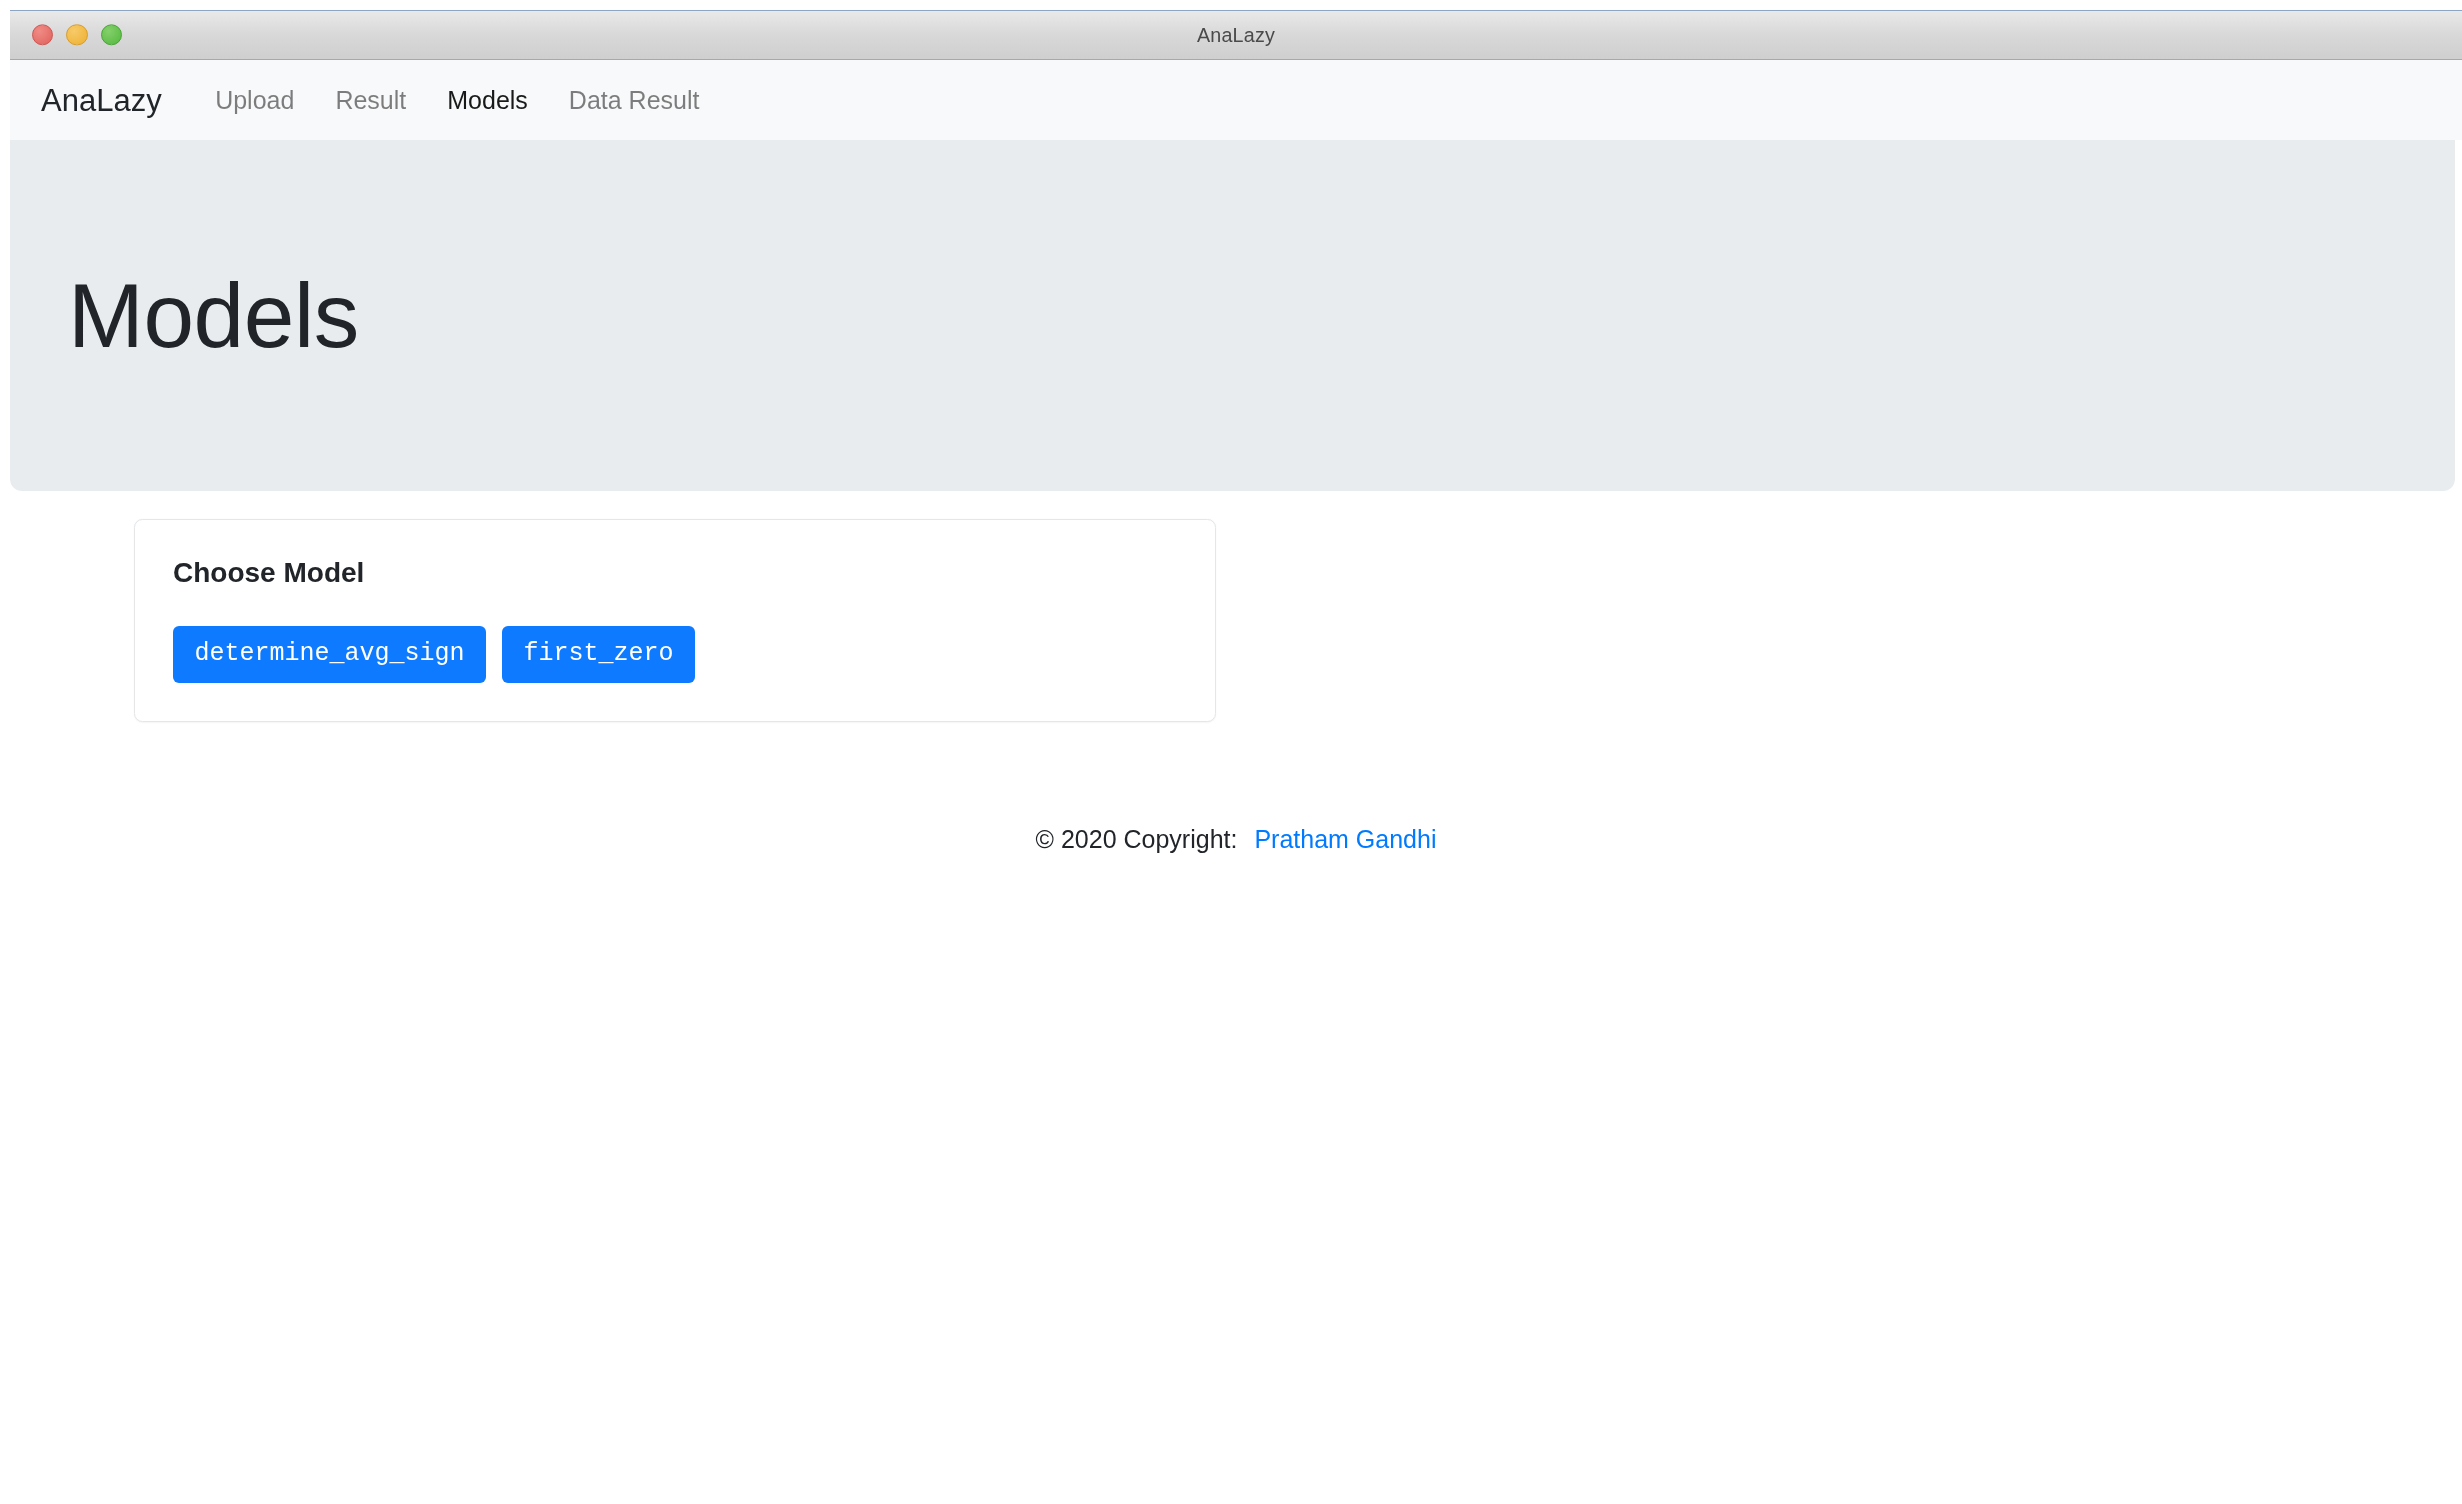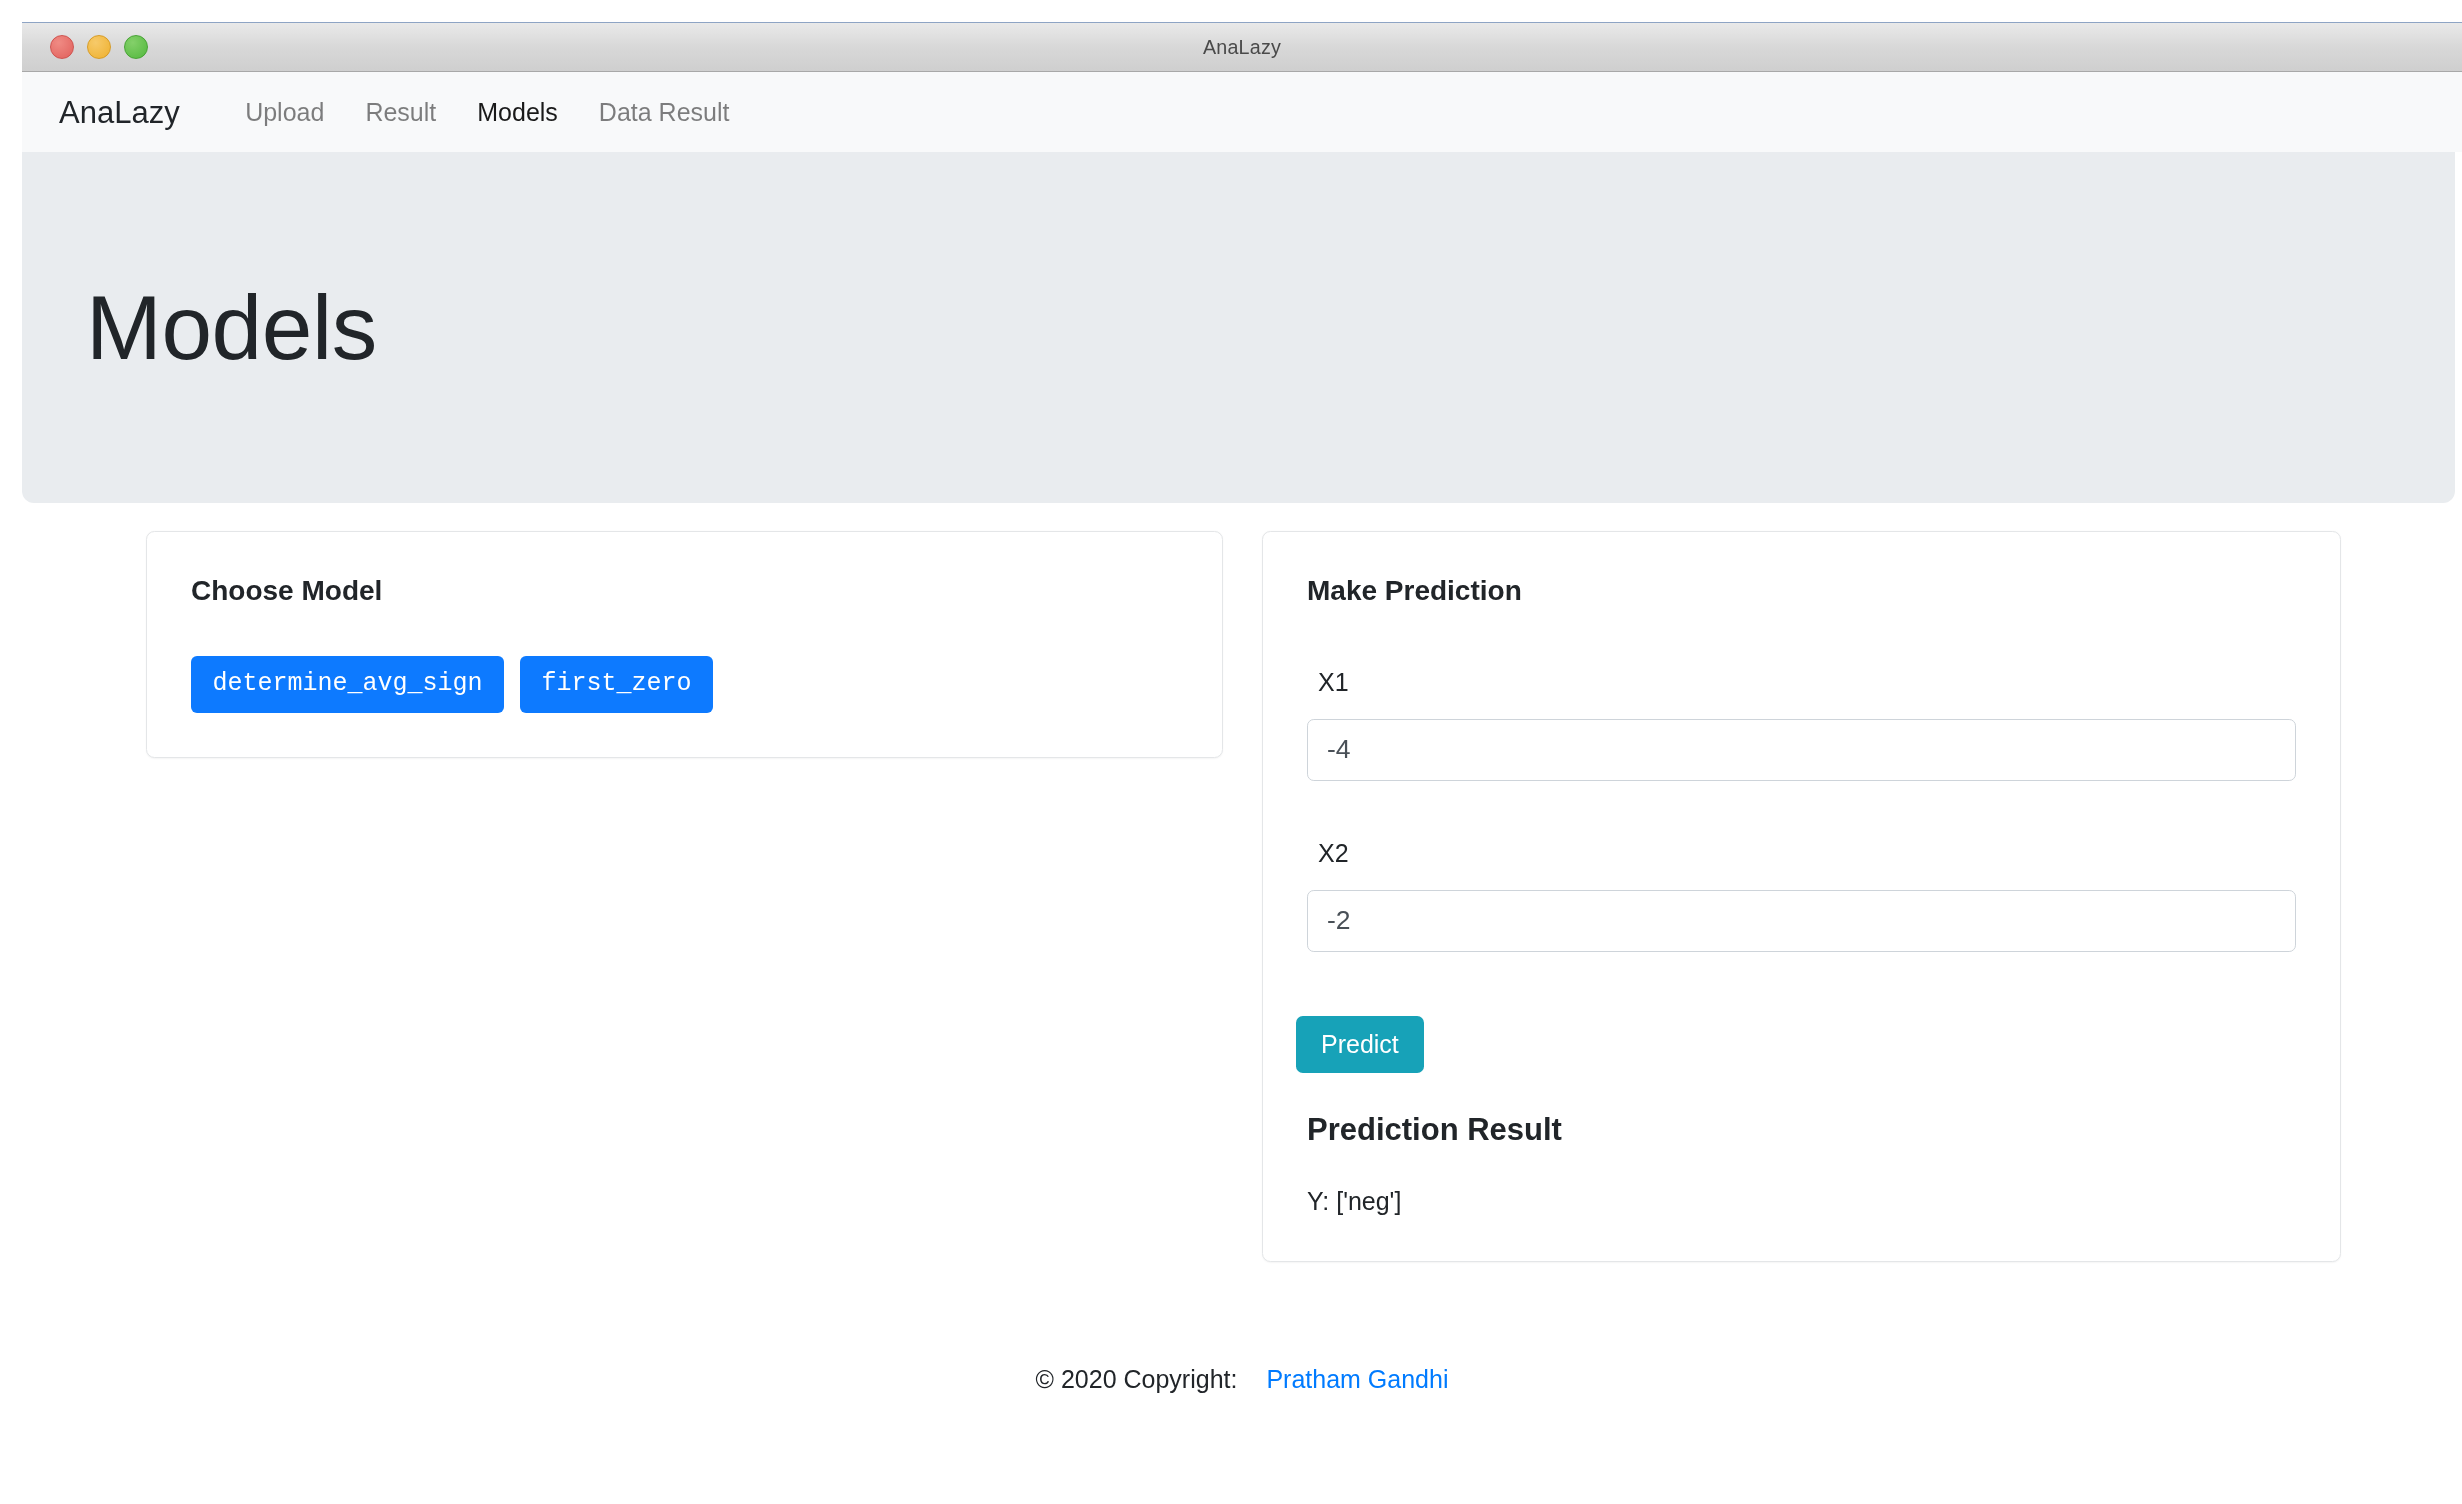--- a/index.html
+++ b/index.html
@@ -1,15 +1,15 @@
 <!DOCTYPE html>
 <html style="font-size:13.7px"><head>
 <meta charset="utf-8">
 <style>
-  * { box-sizing: border-box; margin: 0; padding: 11px; }
+  * { box-sizing: border-box; margin: 0; padding: 5px; }
 
   html, body {
     width: 2462px;
     height: 1505px;
     overflow: hidden;
   }
 
   body {
     font-family: "Liberation Sans", sans-serif;
     background: #ffffff;
@@ -245,44 +245,20 @@
 <main class="content">
 
   <section class="card left">
     <h4>Choose Model</h4>
     <div class="model-buttons">
       <button class="btn-model">determine_avg_sign</button>
       <button class="btn-model">first_zero</button>
     </div>
   </section>
 
-  <section class="card right">
-    <h4>Make Prediction</h4>
-
-    <div class="form-group">
-      <label class="form-label">X1</label>
-      <input class="form-control" type="text" value="-4" style="">
-    </div>
-
-    <div class="spacer-28"></div>
-
-    <div class="form-group">
-      <label class="form-label">X2</label>
-      <input class="form-control" type="text" value="-2" style="">
-    </div>
-
-    <div class="spacer-62"></div>
-
-    <button class="btn-predict">Predict</button>
-
-    <div class="spacer-32"></div>
-
-    <div class="result-heading">Prediction Result</div>
-    <div class="result-value">Y: ['neg']</div>
-  </section>
 
 </main>
 
 <footer class="footer">
   <span>© 2020 Copyright:</span>
   <a href="#">Pratham Gandhi</a>
 </footer>
 
 
 </body></html>

